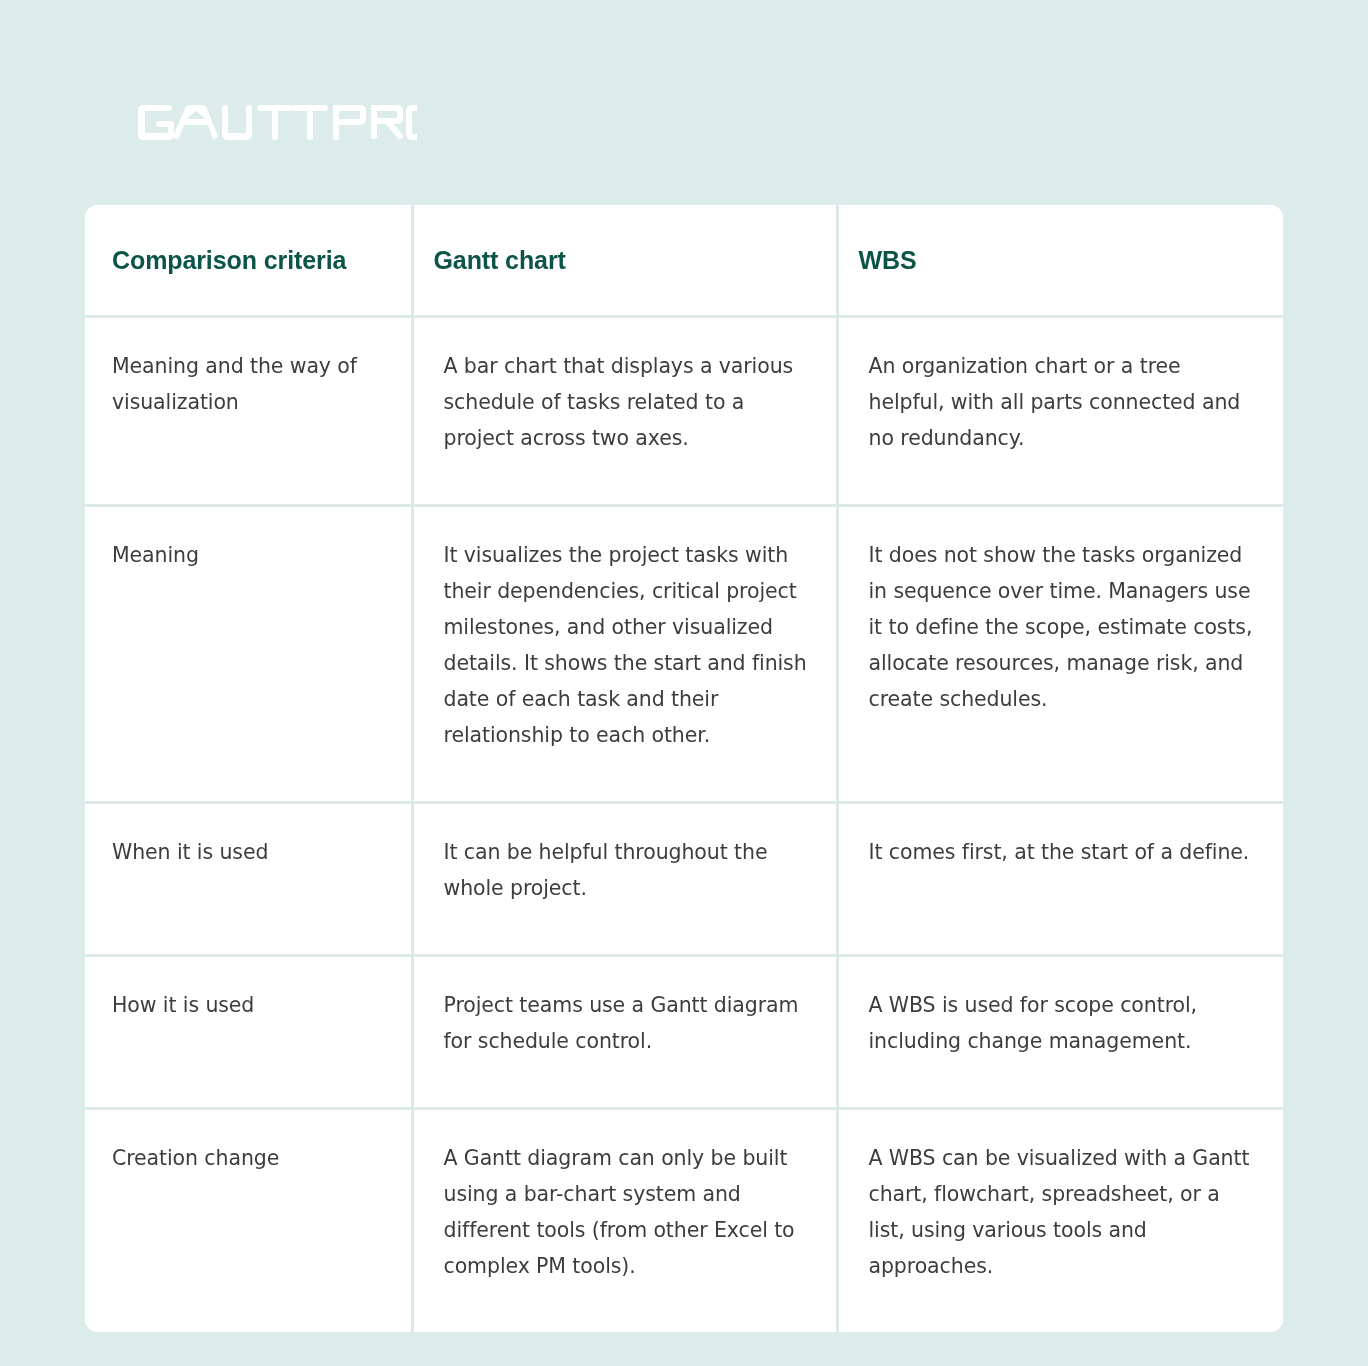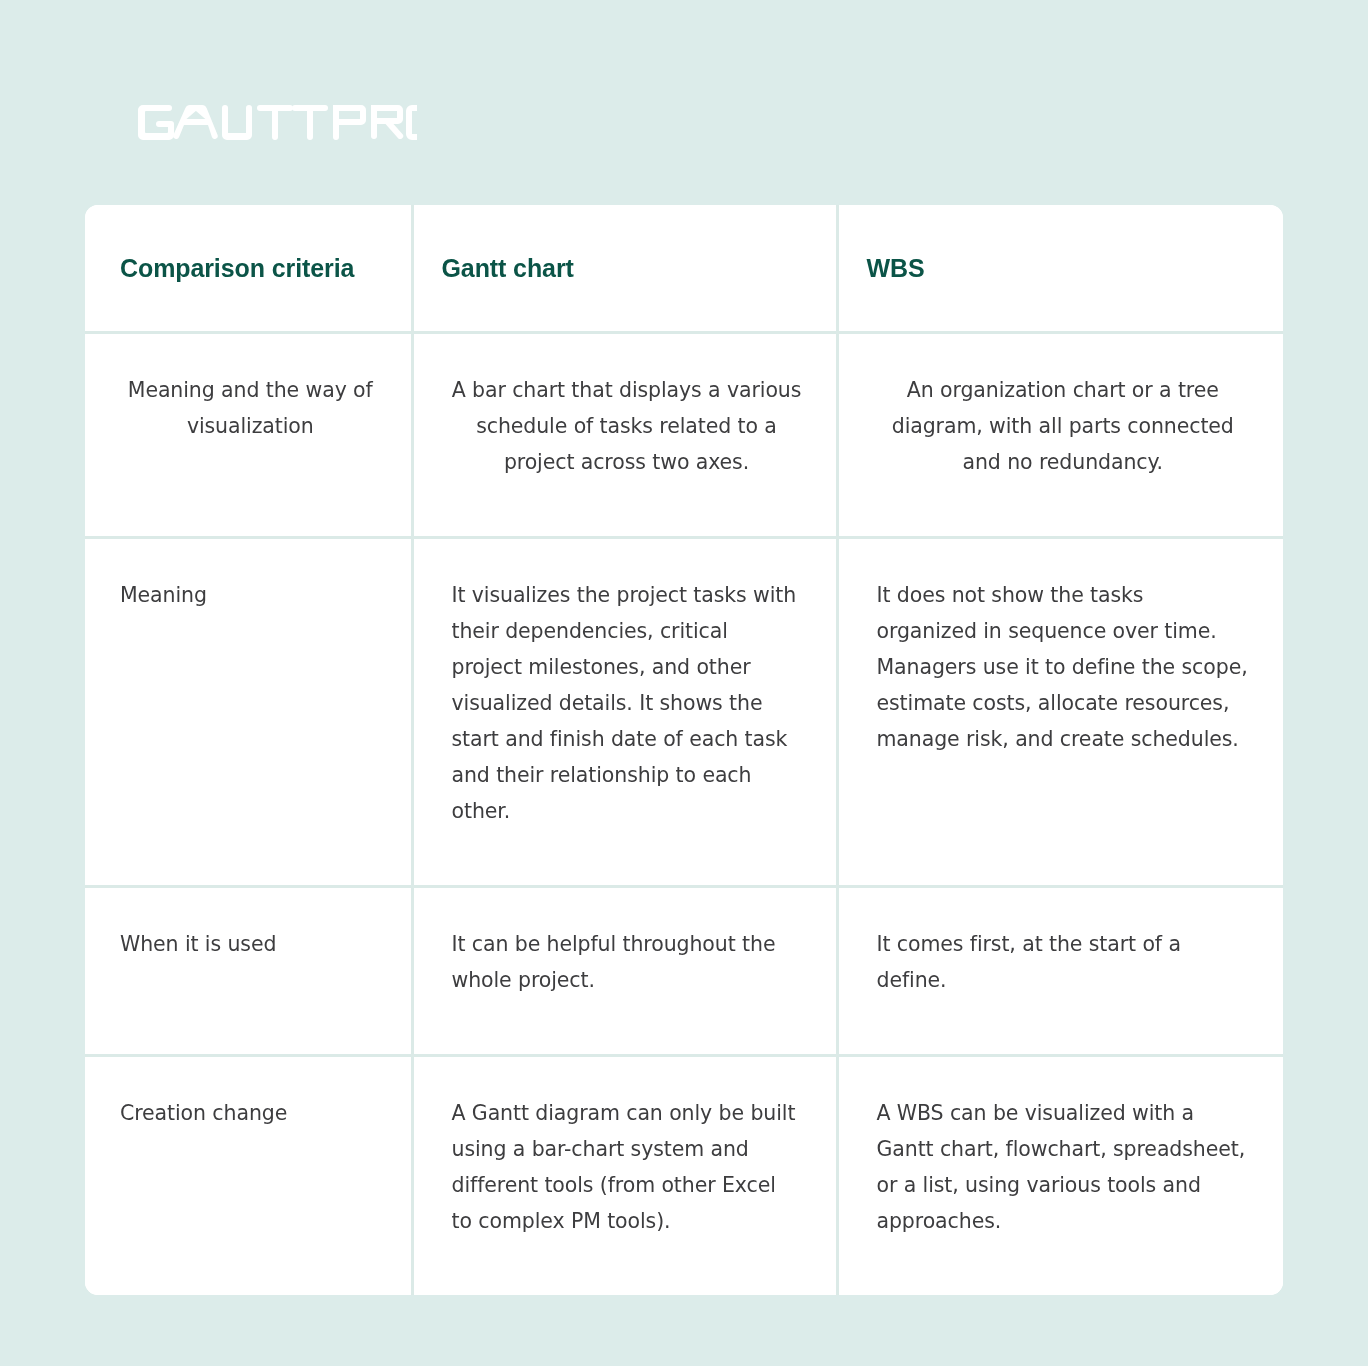--- a/index.html
+++ b/index.html
@@ -53,21 +53,21 @@
   .cmp-table col.c1 { width: 327px; }
   .cmp-table col.c2 { width: 425px; }
   .cmp-table col.c3 { width: 446px; }
 
   .cmp-table th,
   .cmp-table td {
     vertical-align: top;
     background: #ffffff;
     border-right: 3px solid #dbeae7;
     border-bottom: 3px solid #dbeae7;
-    padding: 8px;
+    padding: 0;
   }
   .cmp-table th:last-child,
   .cmp-table td:last-child {
     border-right: none;
   }
   .cmp-table tr:last-child td {
     border-bottom: none;
   }
 
   
@@ -91,21 +91,21 @@
     font-family: "DejaVu Sans", sans-serif;
     font-size: 20.5px;
     line-height: 36px;
     color: #3d3d3f;
     letter-spacing: -0.1px;
   }
   .crit-cell  { padding: 30px 22px 48px 27px; }
   .body-cell  { padding: 30px 26px 48px 30px; }
 
   
-  .row-1 td { height: 164px; text-align: center; }
+  .row-1 td { height: 164px; }
   .row-2 td { height: 290px; }
   .row-3 td { height: 100px; margin-left: 47px; }
   .row-4 td { height: 100px; }
   .row-5 td { height: 164px; }
 </style>
 </head>
 <body>
 
 <div class="page">
 
@@ -158,21 +158,21 @@
       <tbody>
 
         <tr class="row-1">
           <td>
             <div class="cell crit-cell">Meaning and the way of visualization</div>
           </td>
           <td>
             <div class="cell body-cell">A bar chart that displays a various schedule of tasks related to a project across two axes.</div>
           </td>
           <td>
-            <div class="cell body-cell">An organization chart or a tree diagram, with all parts connected and no redundancy.</div>
+            <div class="cell body-cell">An organization chart or a tree helpful, with all parts connected and no redundancy.</div>
           </td>
         </tr>
 
         <tr class="row-2">
           <td>
             <div class="cell crit-cell">Meaning</div>
           </td>
           <td>
             <div class="cell body-cell">It visualizes the project tasks with their dependencies, critical project milestones, and other visualized details. It shows the start and finish date of each task and their relationship to each other.</div>
           </td>
@@ -186,20 +186,31 @@
             <div class="cell crit-cell">When it is used</div>
           </td>
           <td>
             <div class="cell body-cell">It can be helpful throughout the whole project.</div>
           </td>
           <td>
             <div class="cell body-cell">It comes first, at the start of a define.</div>
           </td>
         </tr>
 
+        <tr class="row-4">
+          <td>
+            <div class="cell crit-cell">How it is used</div>
+          </td>
+          <td>
+            <div class="cell body-cell">Project teams use a Gantt diagram for schedule control.</div>
+          </td>
+          <td>
+            <div class="cell body-cell">A WBS is used for scope control, including change management.</div>
+          </td>
+        </tr>
 
         <tr class="row-5">
           <td>
             <div class="cell crit-cell">Creation change</div>
           </td>
           <td>
             <div class="cell body-cell">A Gantt diagram can only be built using a bar-chart system and different tools (from other Excel to complex PM tools).</div>
           </td>
           <td>
             <div class="cell body-cell">A WBS can be visualized with a Gantt chart, flowchart, spreadsheet, or a list, using various tools and approaches.</div>

